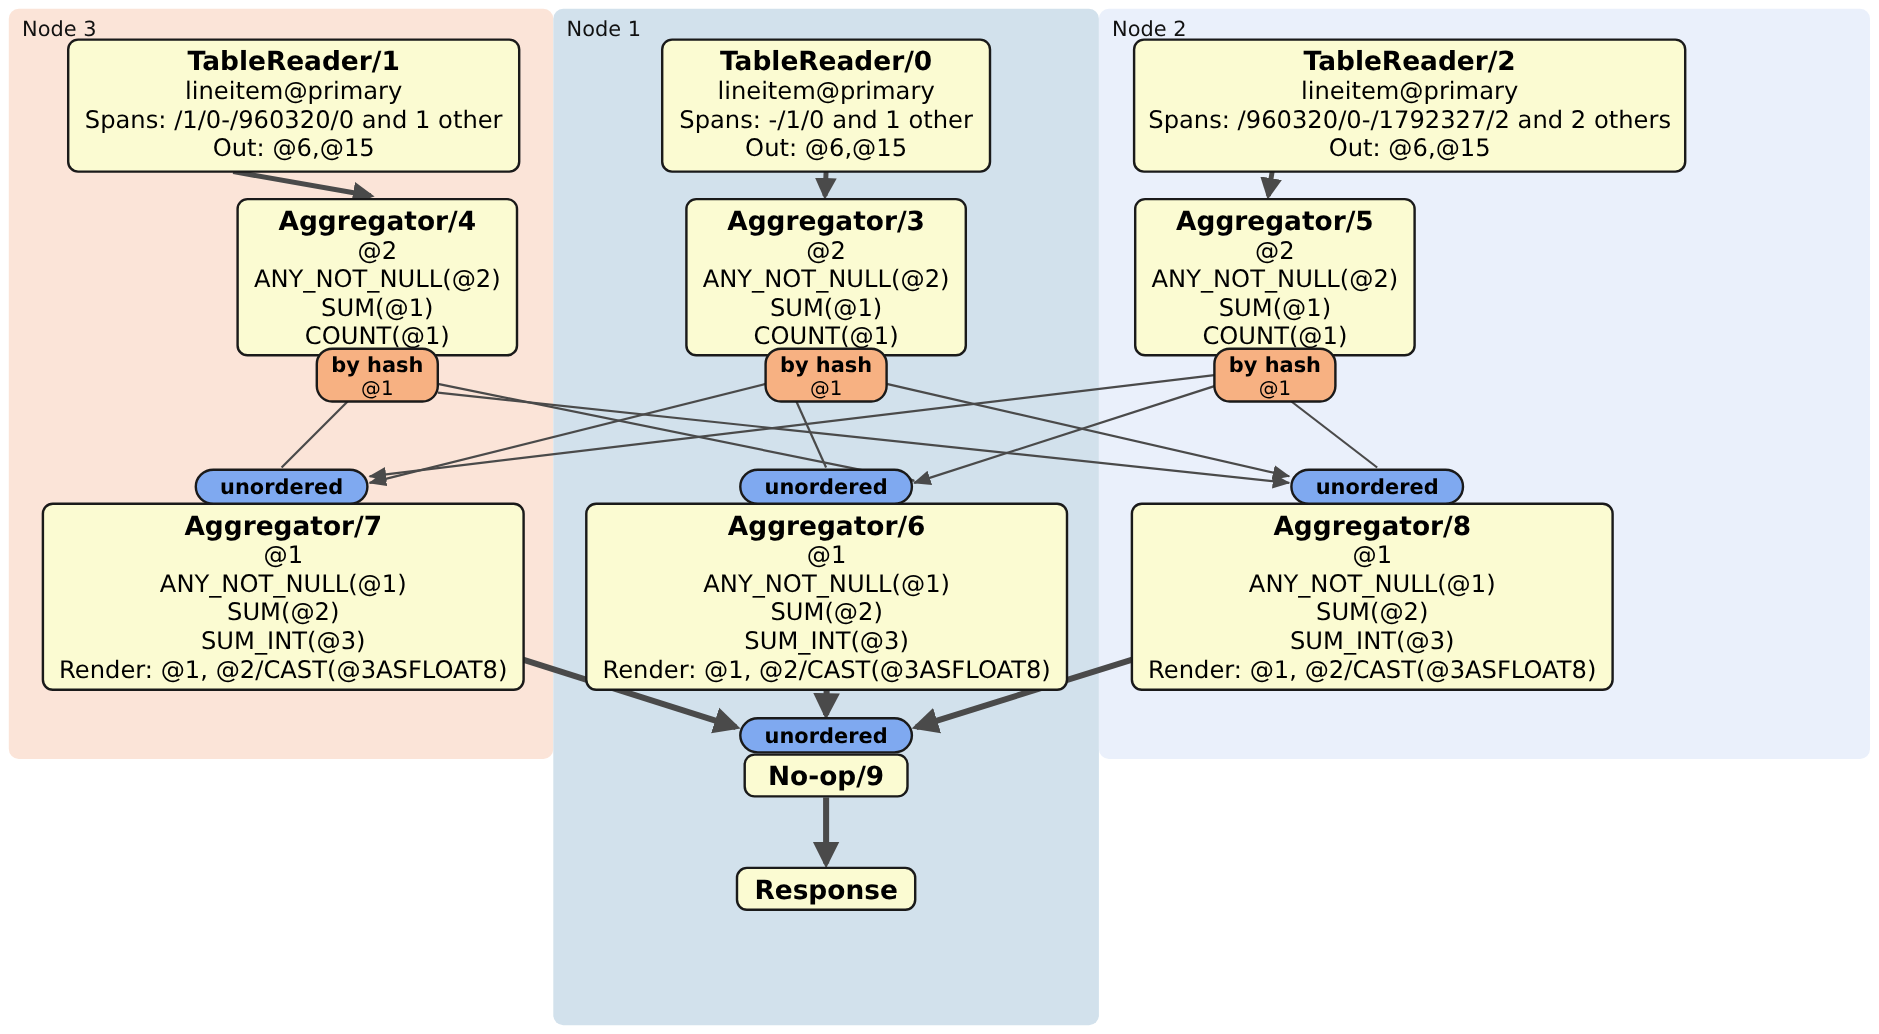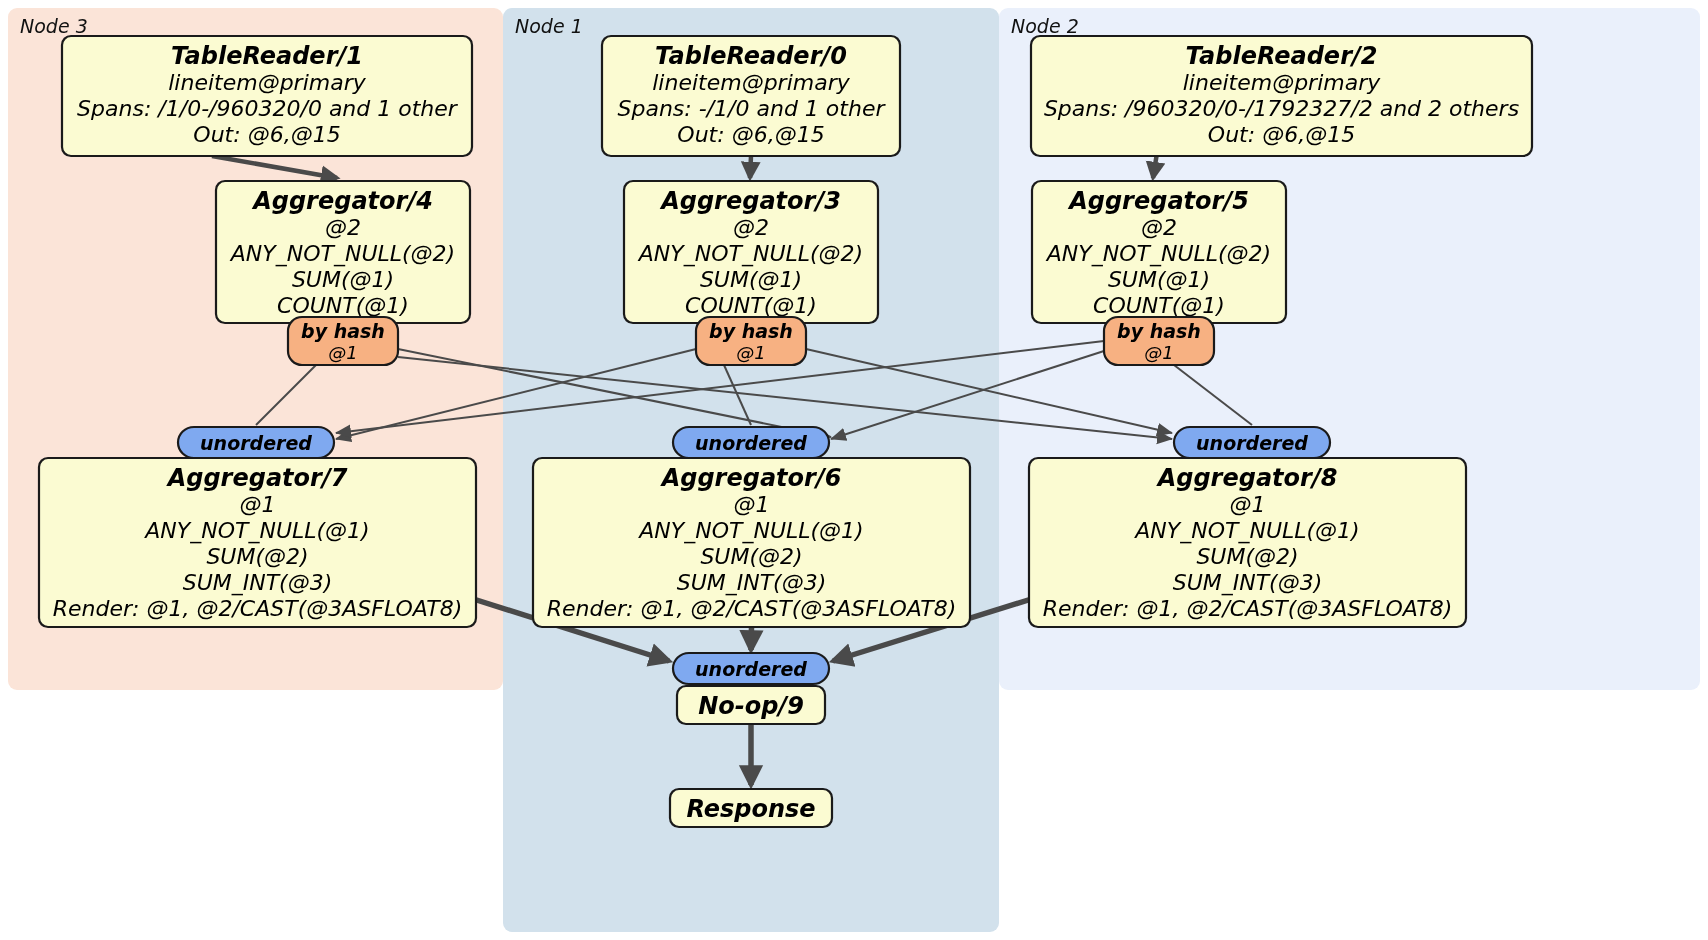--- a/index.html
+++ b/index.html
@@ -10,21 +10,20 @@
   body {
     width: 1708px;
     height: 940px;
     font-family: "DejaVu Sans", sans-serif;
     overflow: hidden;
   }
   #diagram-root {
     position: relative;
     width: 1708px;
     height: 940px;
-    font-style: italic;
   }
   svg.canvas {
     position: absolute;
     top: 0;
     left: 0;
     width: 1708px;
     height: 940px;
   }
   .node-panel-label {
     font-size: 19px;

